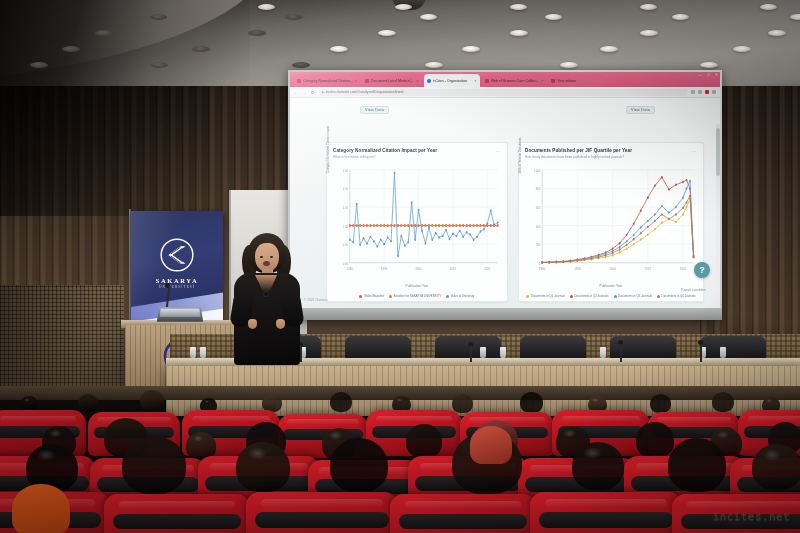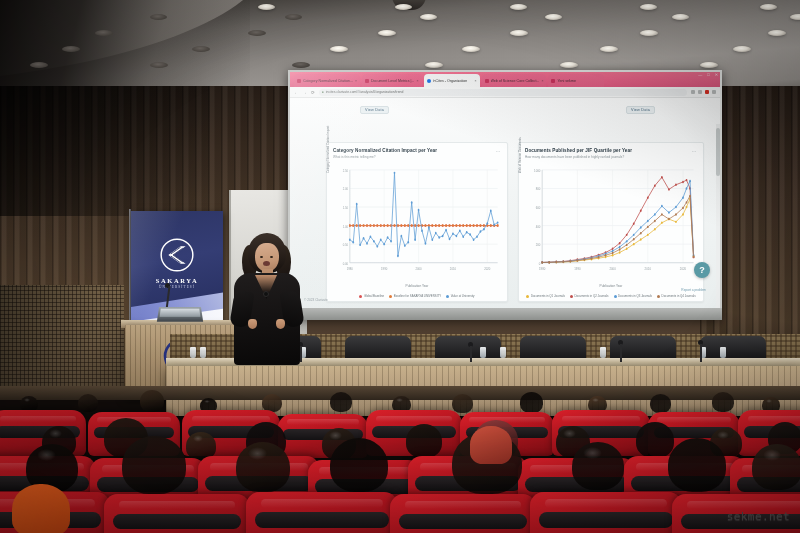--- a/index.html
+++ b/index.html
@@ -1133,14 +1133,14 @@
       </div>
       <div class="seat" style="left: 672px; top: 102px; width: 150px; height: 58px;">
         <div class="stripe"></div>
         <div class="stripe2"></div>
       </div>
       <div class="scarf" style="left: 12px; top: 92px; width: 58px; height: 52px; background: linear-gradient(160deg, rgb(232, 96, 31), rgb(184, 64, 15));"></div>
       <div class="scarf" style="left: 470px; top: 34px; width: 42px; height: 38px; background: linear-gradient(160deg, rgb(200, 80, 60), rgb(138, 44, 34));"></div>
     </div>
 
   <div class="grade"></div>
-  <div class="watermark">sekme.net</div>
+  <div class="watermark">incites.net</div>
 </div>
 
 </body></html>

